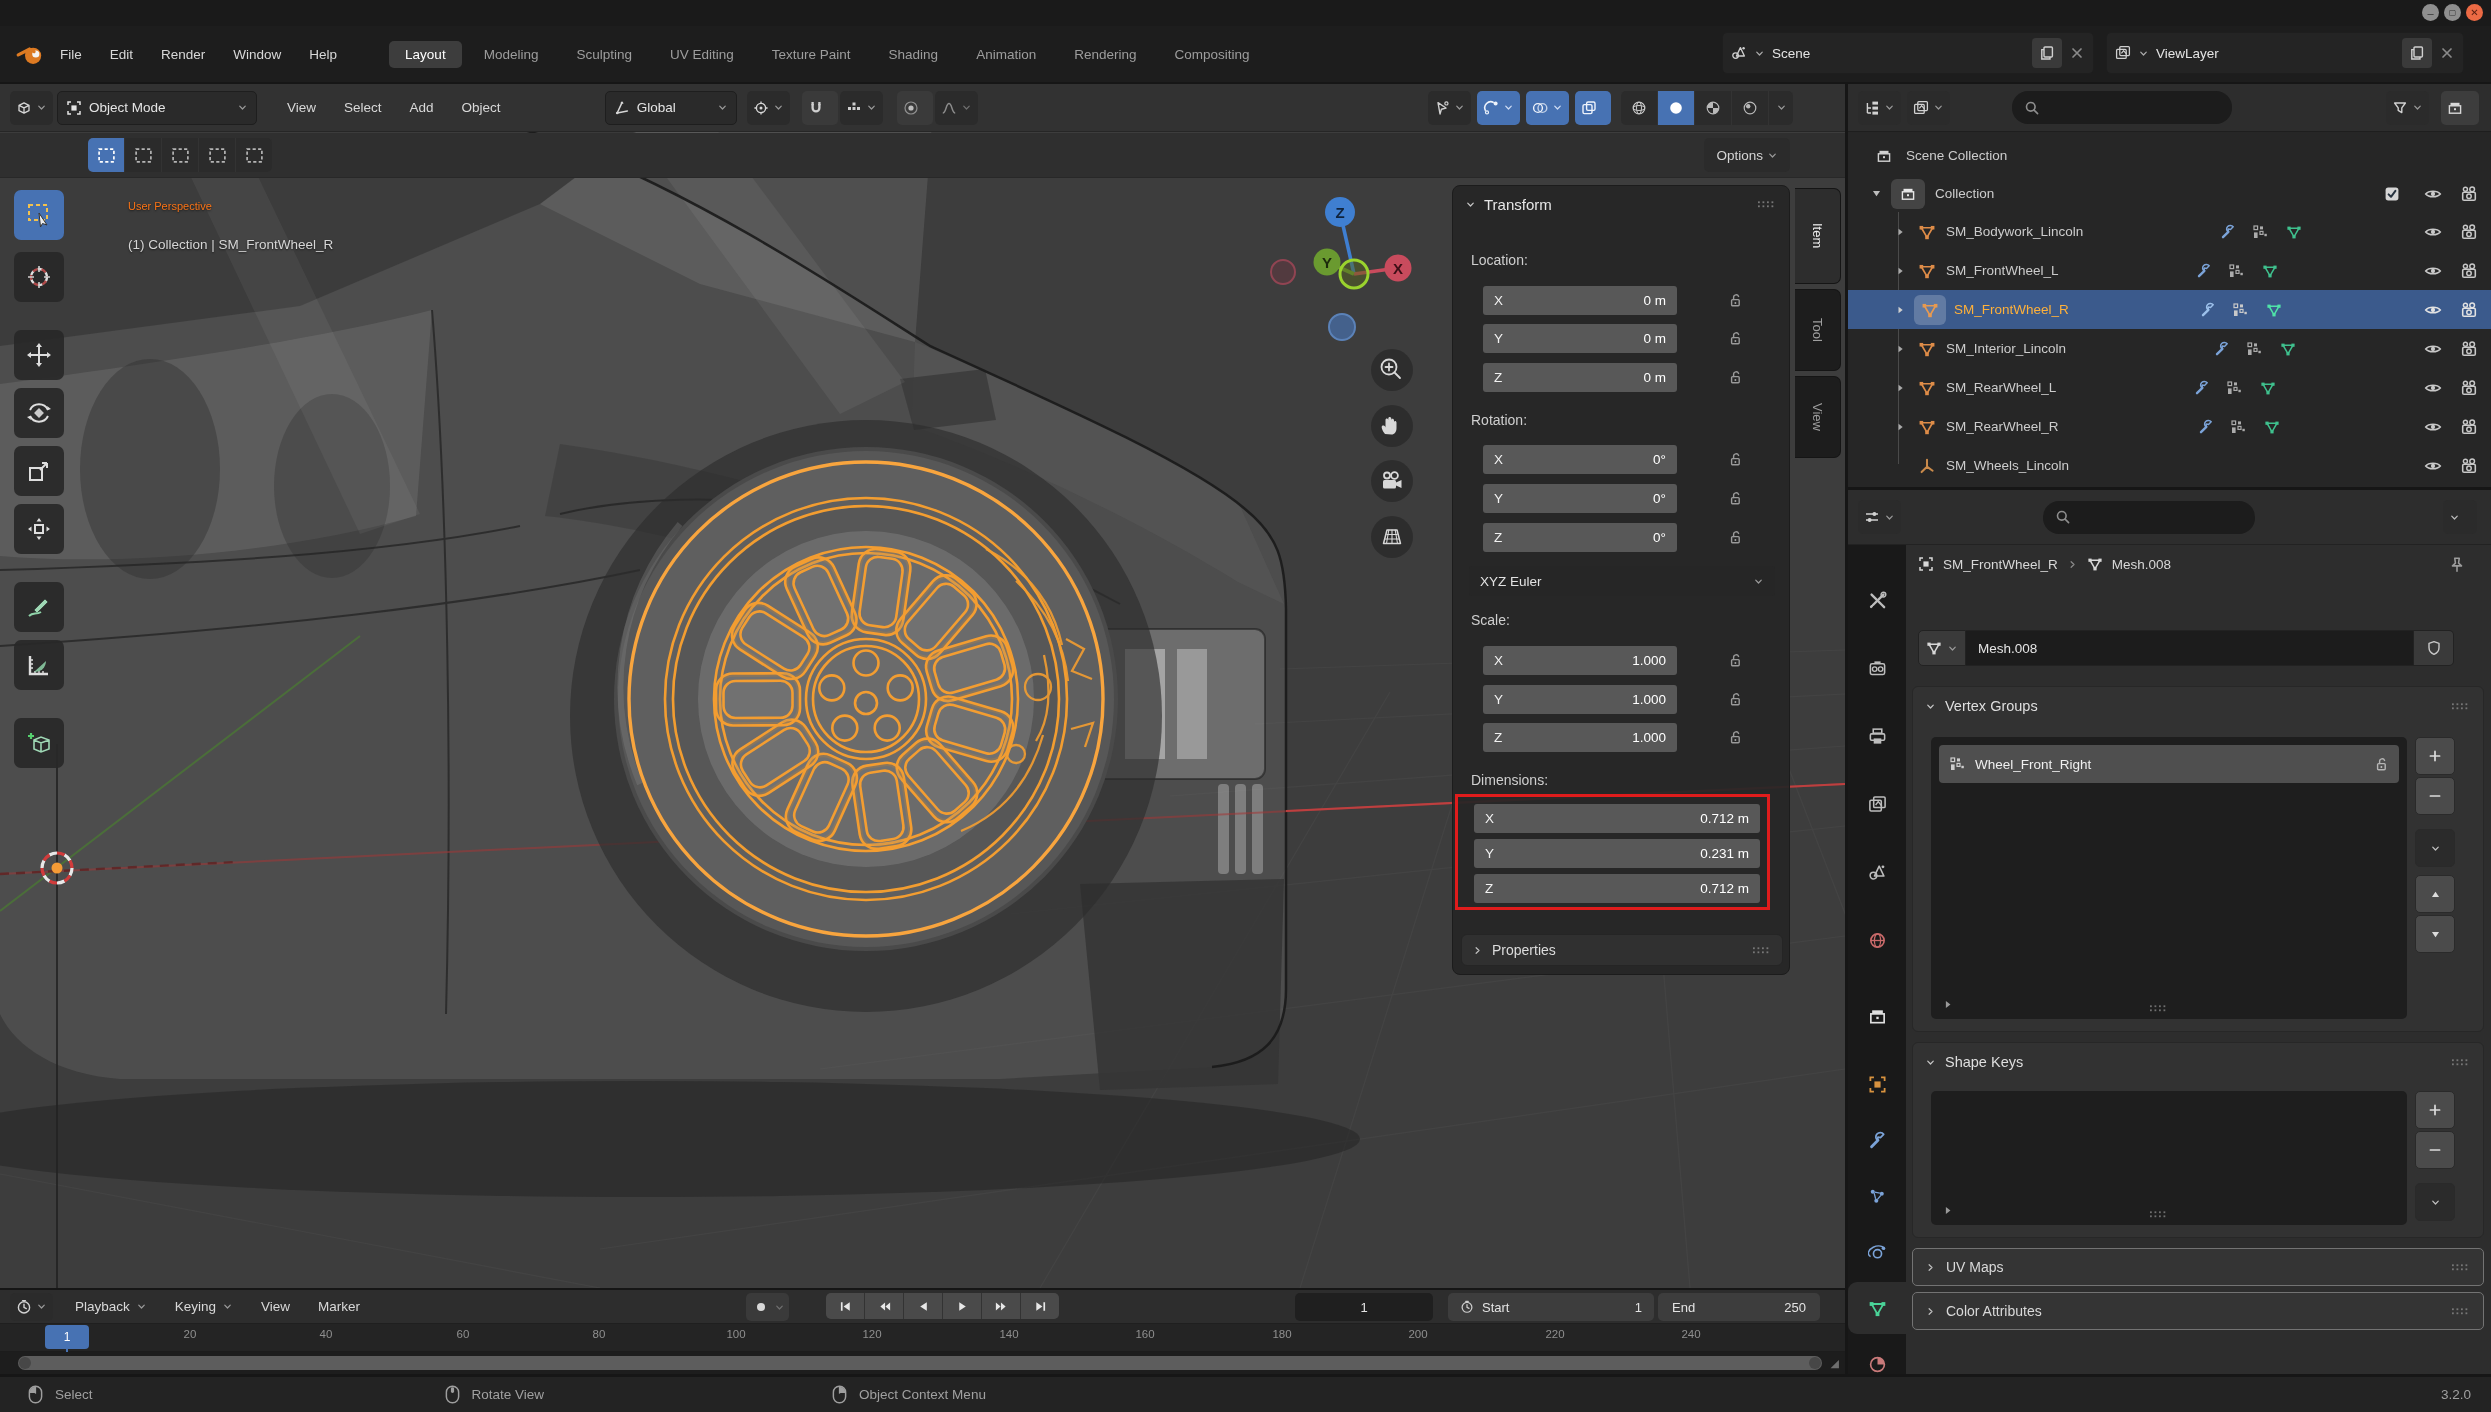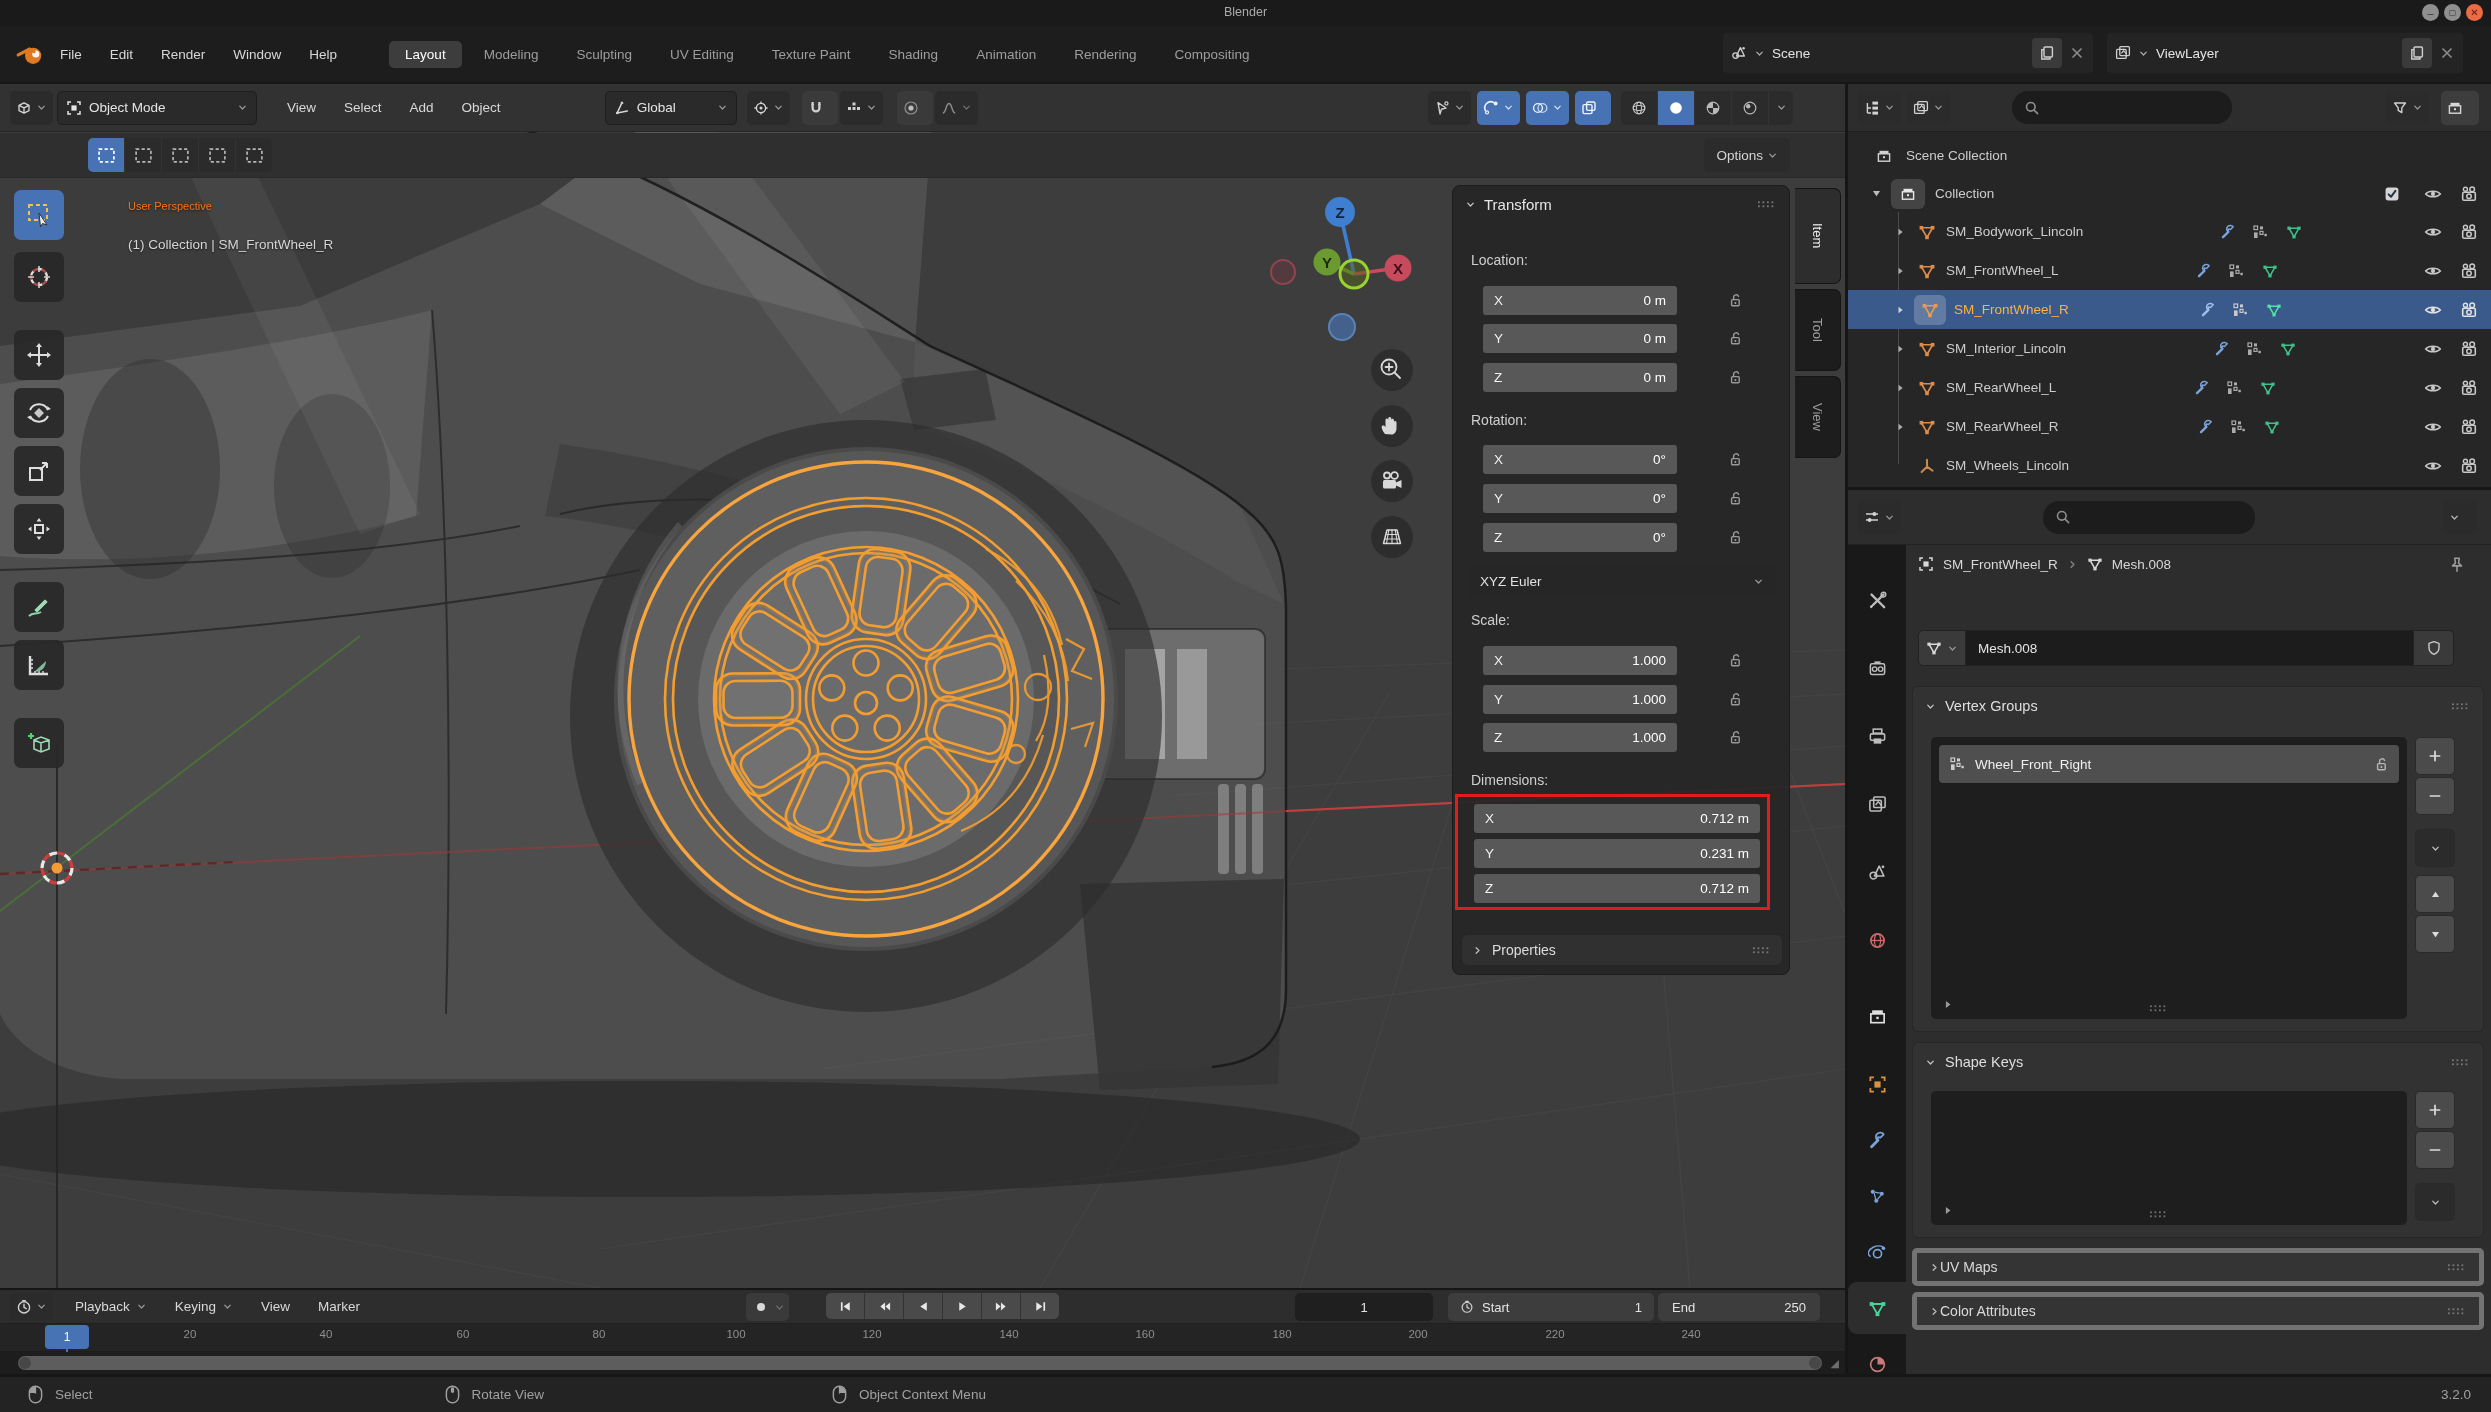--- a/index.html
+++ b/index.html
@@ -17,21 +17,21 @@
 .hbtn{background:#2b2b2b;border-radius:5px;height:34px;display:flex;align-items:center;padding:0 6px;gap:4px}
 .hbtn.blue{background:#4772b3;color:#eef3fb}
 .field{background:#585858;border-radius:3px;height:29px;display:flex;align-items:center;padding:0 11px;font-size:13.5px;color:#f2f2f2}
 .field .val{margin-left:auto;color:#fff}
 .nlabel{font-size:14px;color:#cfcfcf}
 .vtab{writing-mode:vertical-rl;font-size:13px;color:#9f9f9f;background:#1d1d1d;border:1px solid #151515;border-left:none;border-radius:0 7px 7px 0;display:flex;align-items:center;justify-content:center}
 .vtab.active{background:#2d2d2d;color:#ececec}
 .olrow{position:absolute;left:0;width:643px;height:39px;display:flex;align-items:center;font-size:13.5px;color:#cccccc}
 .olrow.sel{background:#3b5a8c}
 .olname.sel{color:#ffb13a}
-.panelbar{position:absolute;background:#343434;border:5px solid #737373;border-radius:5px;height:38px;display:flex;align-items:center;padding:0 12px;gap:0;font-size:14px;color:#d9d9d9}
+.panelbar{position:absolute;background:#343434;border:1px solid #737373;border-radius:5px;height:38px;display:flex;align-items:center;padding:0 12px;gap:10px;font-size:14px;color:#d9d9d9}
 .sidebtn{position:absolute;width:40px;height:38px;background:#4b4b4b;border:1px solid #2a2a2a;border-radius:5px;display:flex;align-items:center;justify-content:center;color:#dcdcdc}
 .sidebtn.dark{background:#2b2b2b}
 .tick{position:absolute;transform:translateX(-50%);font-size:11.5px;color:#8f8f8f;top:4px}
 .tool-btn{position:absolute;left:14px;width:50px;height:50px;background:rgba(40,40,40,.92);border-radius:7px;display:flex;align-items:center;justify-content:center}
 .tool-btn.active{background:#4772b3}
 .kmlabel{font-size:13.5px;color:#a0a0a0}
 .pill{background:#3d3d3d;border-radius:5px;height:28px;display:flex;align-items:center;font-size:13px;color:#e3e3e3}
 .tpbtn{width:38px;height:26px;background:#4a4a4a;display:flex;align-items:center;justify-content:center}
 .seg{display:flex;gap:1px;background:#333;border-radius:5px;overflow:hidden}
 .smode{width:36px;height:34px;background:#2b2b2b;display:flex;align-items:center;justify-content:center}
@@ -293,21 +293,20 @@
         <rect x="1.2" y="1.2" width="11.6" height="15.6" rx="5.6" stroke="currentColor" fill="none" stroke-width="1.4"></rect>
         <path d="M7 1.6 A5.4 5.4 0 0 1 12.4 7.6 L7 7.6 Z" fill="currentColor"></path>
         <path d="M7 1.4 V8.2" stroke="currentColor" stroke-width="1.2"></path>
       </symbol>
 </defs>
 </svg>
 
 <div id="app">
 
   <div class="abs" style="left:0;top:0;width:2491px;height:26px;background:#1a1a1a;">
-    <div class="abs" style="left:0;top:5px;width:100%;text-align:center;font-size:12.5px;color:#ababab;">Blender</div>
     <div class="abs row" style="right:8px;top:4px;gap:5px;">
       <div style="width:17px;height:17px;border-radius:50%;background:#8f8f8f;color:#333;display:flex;align-items:center;justify-content:center;font-size:11px;line-height:0;">–</div>
       <div style="width:17px;height:17px;border-radius:50%;background:#8f8f8f;color:#333;display:flex;align-items:center;justify-content:center;font-size:8px;">▢</div>
       <div style="width:17px;height:17px;border-radius:50%;background:#ec6a44;color:#5b2012;display:flex;align-items:center;justify-content:center;font-size:10px;">✕</div>
     </div>
   </div>
 
   <div class="abs row" style="left:0;top:26px;width:2491px;height:56px;background:#1d1d1d;">
     <span class="ic" style="margin-left:16px;">
       <svg width="30" height="24" viewBox="0 0 20 16">

